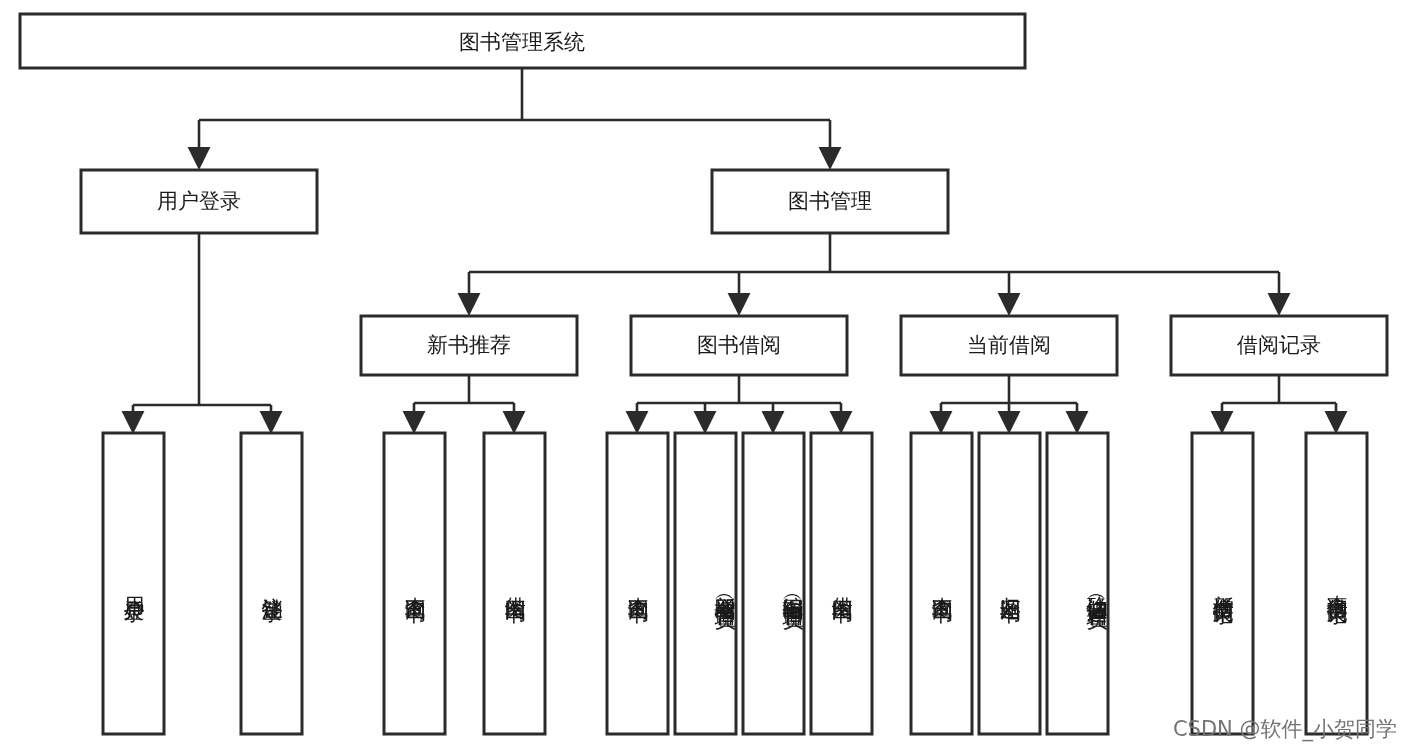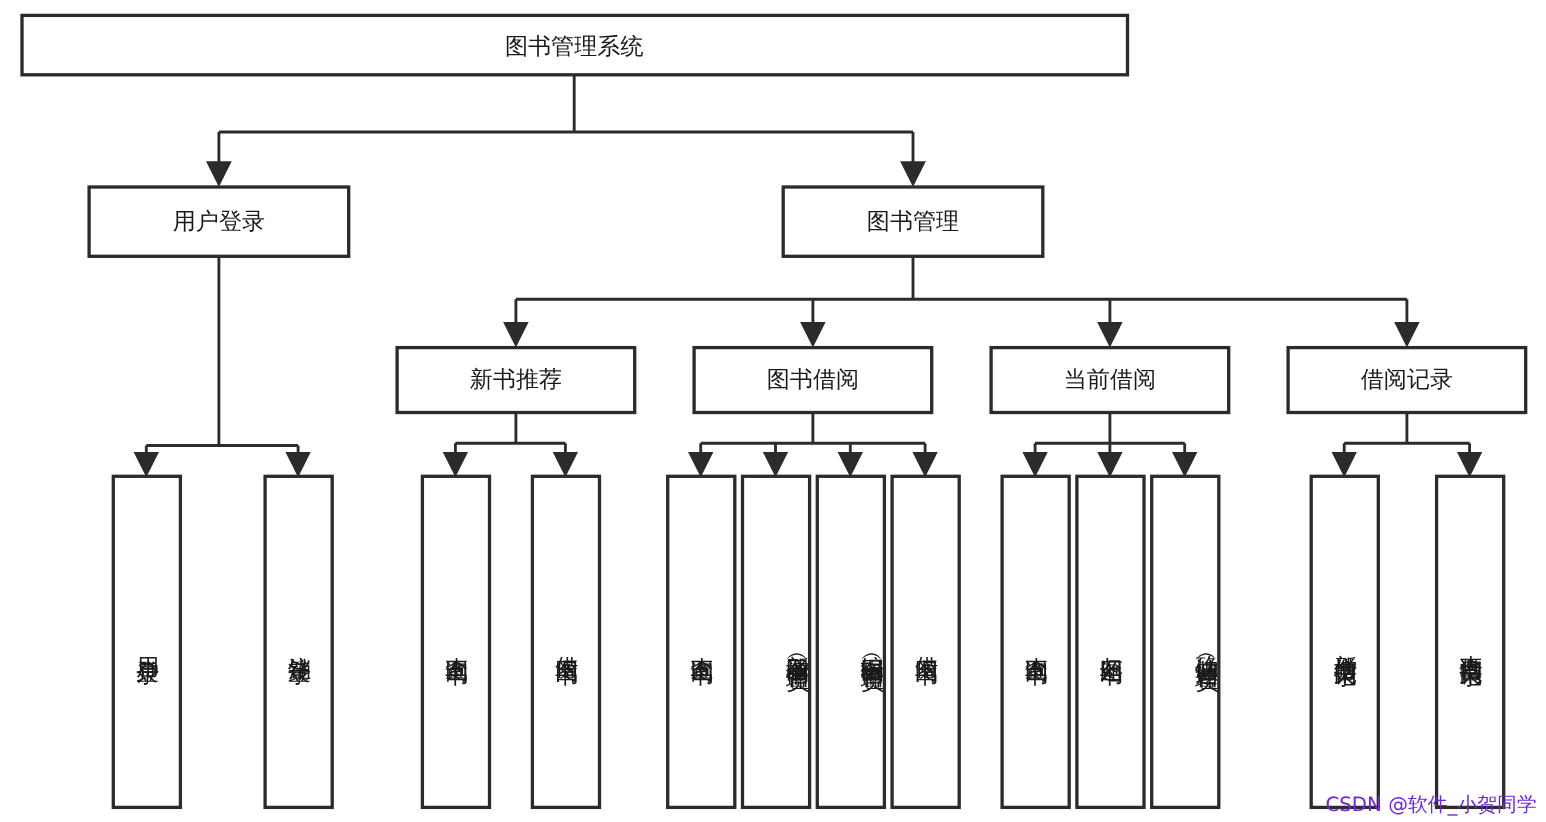--- a/index.html
+++ b/index.html
@@ -60,22 +60,22 @@
     color: #1a1a1a;
     letter-spacing: 2px;
     white-space: nowrap;
     pointer-events: none;
   }
   .watermark {
     position: absolute;
     right: 8px;
     bottom: 4px;
     font-family: "DejaVu Sans", "Liberation Sans", sans-serif;
-    font-size: 18px;
-    color: #6d28d9;
+    font-size: 21px;
+    color: #737373;
     white-space: nowrap;
   }
 </style>
 </head>
 <body>
 
 <div id="diagram-root">
 
   <svg class="canvas" viewBox="0 0 1405 747">
     <defs>

